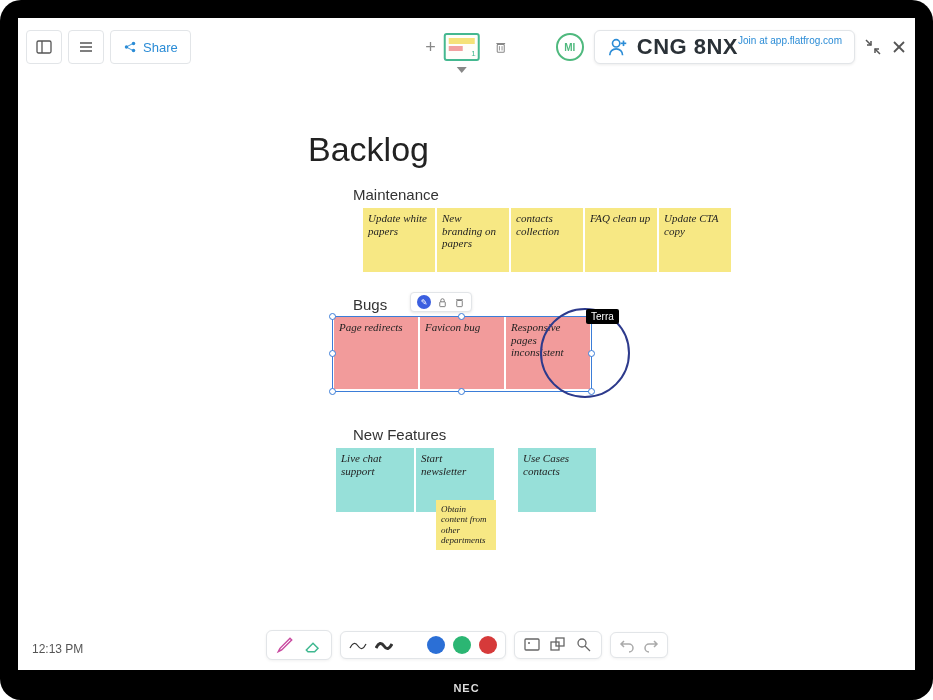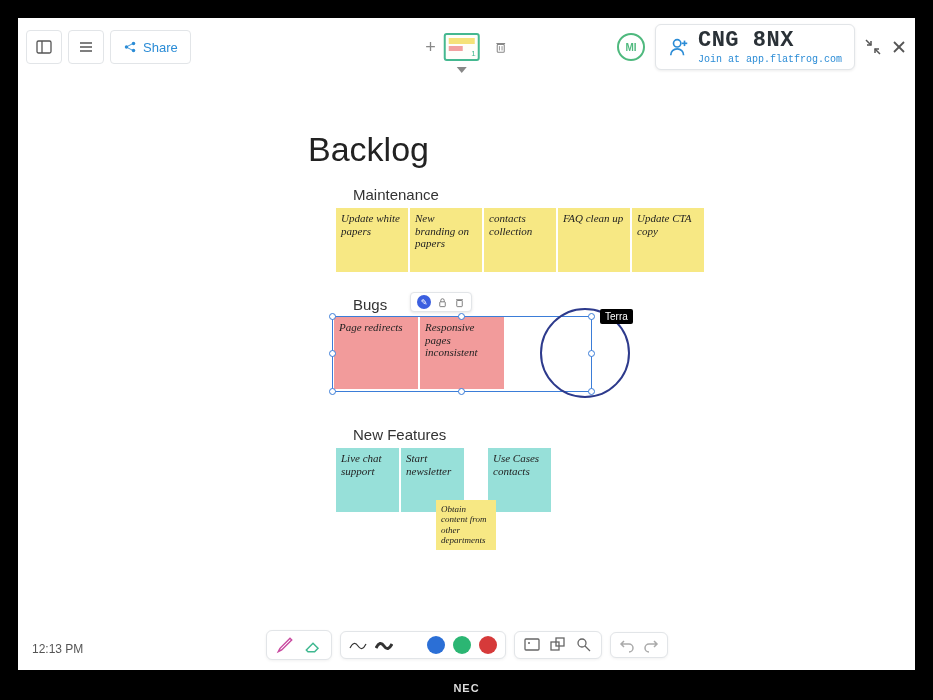--- a/index.html
+++ b/index.html
@@ -7,21 +7,21 @@
     background: #fff;
     font-family: -apple-system, BlinkMacSystemFont, "Segoe UI", Arial, sans-serif;
     width: 933px;
     height: 700px;
     overflow: hidden;
   }
   .bezel {
     width: 933px;
     height: 700px;
     background: #000;
-    border-radius: 0;
+    border-radius: 21px;
     padding: 18px 18px 30px 18px;
     position: relative;
   }
   .screen {
     width: 100%;
     height: 100%;
     background: #fff;
     position: relative;
     overflow: hidden;
   }
@@ -113,21 +113,21 @@
   .room-card {
     background: #fff;
     border: 1px solid #e2e5e8;
     border-radius: 6px;
     padding: 4px 12px;
     display: flex;
     align-items: center;
     gap: 8px;
     box-shadow: 0 1px 3px rgba(0,0,0,0.08);
   }
-  .room-text { display:flex; flex-direction:column; line-height:1.1;font-family:Liberation Mono, monospace; }
+  .room-text { display:flex; flex-direction:row; line-height:1.1; }
   .room-code { font-size: 22px; font-weight: 700; color: #2a3137; letter-spacing: 0.5px; }
   .room-join { font-size: 10px; color: #2b8cd6; }
   
   .canvas {
     position: absolute;
     top: 60px;
     left: 0; right: 0; bottom: 48px; margin-top: 48px;
   }
   .title {
     font-size: 34px;
@@ -149,21 +149,21 @@
     height: 64px;
     padding: 4px 5px;
     font-family: "Comic Sans MS", "Brush Script MT", cursive;
     font-size: 11px;
     line-height: 1.15;
     color: #222;
     font-style: italic;
   }
   .note.yellow { background: #f7e884; }
   .note.pink { background: #f29b9b; width: 84px; height: 72px; }
-  .note.teal { background: #97e0d9; width: 63px; height: 64px; }
+  .note.teal { background: #97e0d9; width: 78px; height: 64px; }
   .note.small-yellow { background: #f7e884; width: 60px; height: 50px; font-size: 9px; }
   .bugs-toolbar {
     position: absolute;
     display: flex;
     gap: 6px;
     align-items: center;
     background: #fff;
     border: 1px solid #e2e5e8;
     border-radius: 4px;
     padding: 2px 6px;
@@ -298,21 +298,21 @@
               <line x1="13" y1="3" x2="3" y2="13" stroke="#555" stroke-width="1.8"></line>
             </svg>
         </div>
       </div>
     </div>
 
     <div class="canvas">
       <div class="title">Backlog</div>
 
       <div class="section-label" style="top:60px;left:335px;">Maintenance</div>
-      <div class="note-row" style="top:82px;left:318px;">
+      <div class="note-row" style="top:82px;left:345px;">
         <div class="note yellow">Update white papers</div>
         <div class="note yellow">New branding on papers</div>
         <div class="note yellow">contacts collection</div>
         <div class="note yellow">FAQ clean up</div>
         <div class="note yellow">Update CTA copy</div>
       </div>
 
       <div class="section-label" style="top:170px;left:335px;">Bugs</div>
       <div class="bugs-toolbar" style="top:166px;left:392px;">
         <div class="dot">✎</div>
@@ -324,34 +324,35 @@
           </div>
         <div>
             <svg width="11" height="11" viewBox="0 0 16 16">
               <rect x="4" y="5" width="8" height="9" rx="1" fill="none" stroke="#666" stroke-width="1.2"></rect>
               <line x1="3" y1="4" x2="13" y2="4" stroke="#666" stroke-width="1.2"></line>
             </svg>
           </div>
       </div>
       <div class="note-row" style="top:191px;left:316px;">
         <div class="note pink">Page redirects</div>
+        <div class="note pink">Favicon bug</div>
         <div class="note pink">Responsive pages inconsistent</div>
       </div>
       <div class="selection-box" style="top:190px;left:314px;width:260px;height:76px;">
         <div class="handle" style="top:-4px;left:-4px"></div>
         <div class="handle" style="top:-4px;left:50%;margin-left:-4px"></div>
         <div class="handle" style="top:-4px;right:-4px"></div>
         <div class="handle" style="top:50%;left:-4px;margin-top:-4px"></div>
         <div class="handle" style="top:50%;right:-4px;margin-top:-4px"></div>
         <div class="handle" style="bottom:-4px;left:-4px"></div>
         <div class="handle" style="bottom:-4px;left:50%;margin-left:-4px"></div>
         <div class="handle" style="bottom:-4px;right:-4px"></div>
       </div>
       <div class="circle-annot" style="top:182px;left:522px;"></div>
-      <div class="terra-tag" style="top:183px;left:582px;">Terra</div>
+      <div class="terra-tag" style="top:183px;left:568px;">Terra</div>
 
       <div class="section-label" style="top:300px;left:335px;">New Features</div>
       <div style="position:absolute;top:322px;left:318px;">
         <div style="display:flex;gap:2px;">
           <div class="note teal">Live chat support</div>
           <div class="note teal">Start newsletter</div>
           <div style="width:20px"></div>
           <div class="note teal">Use Cases contacts</div>
         </div>
         <div class="note small-yellow" style="position:absolute;top:52px;left:100px;">Obtain content from other departments</div>

